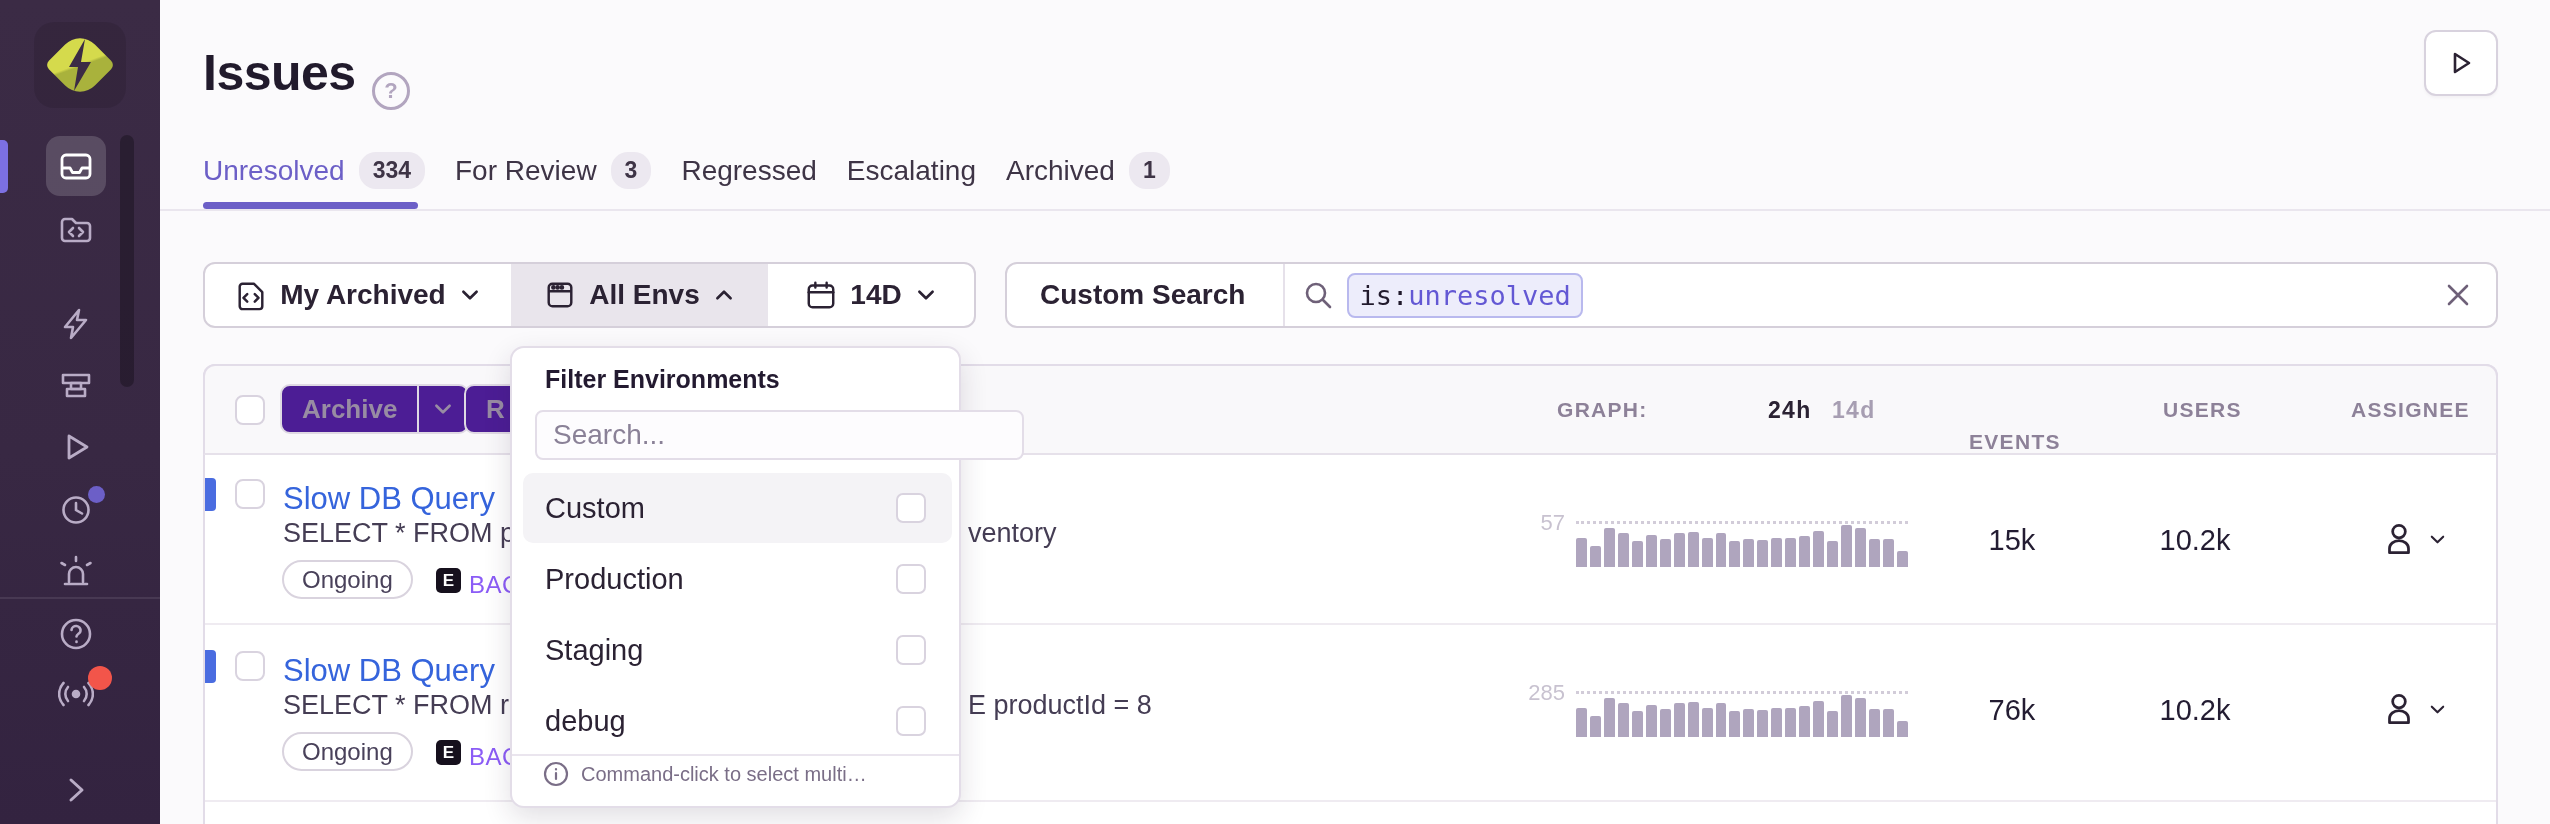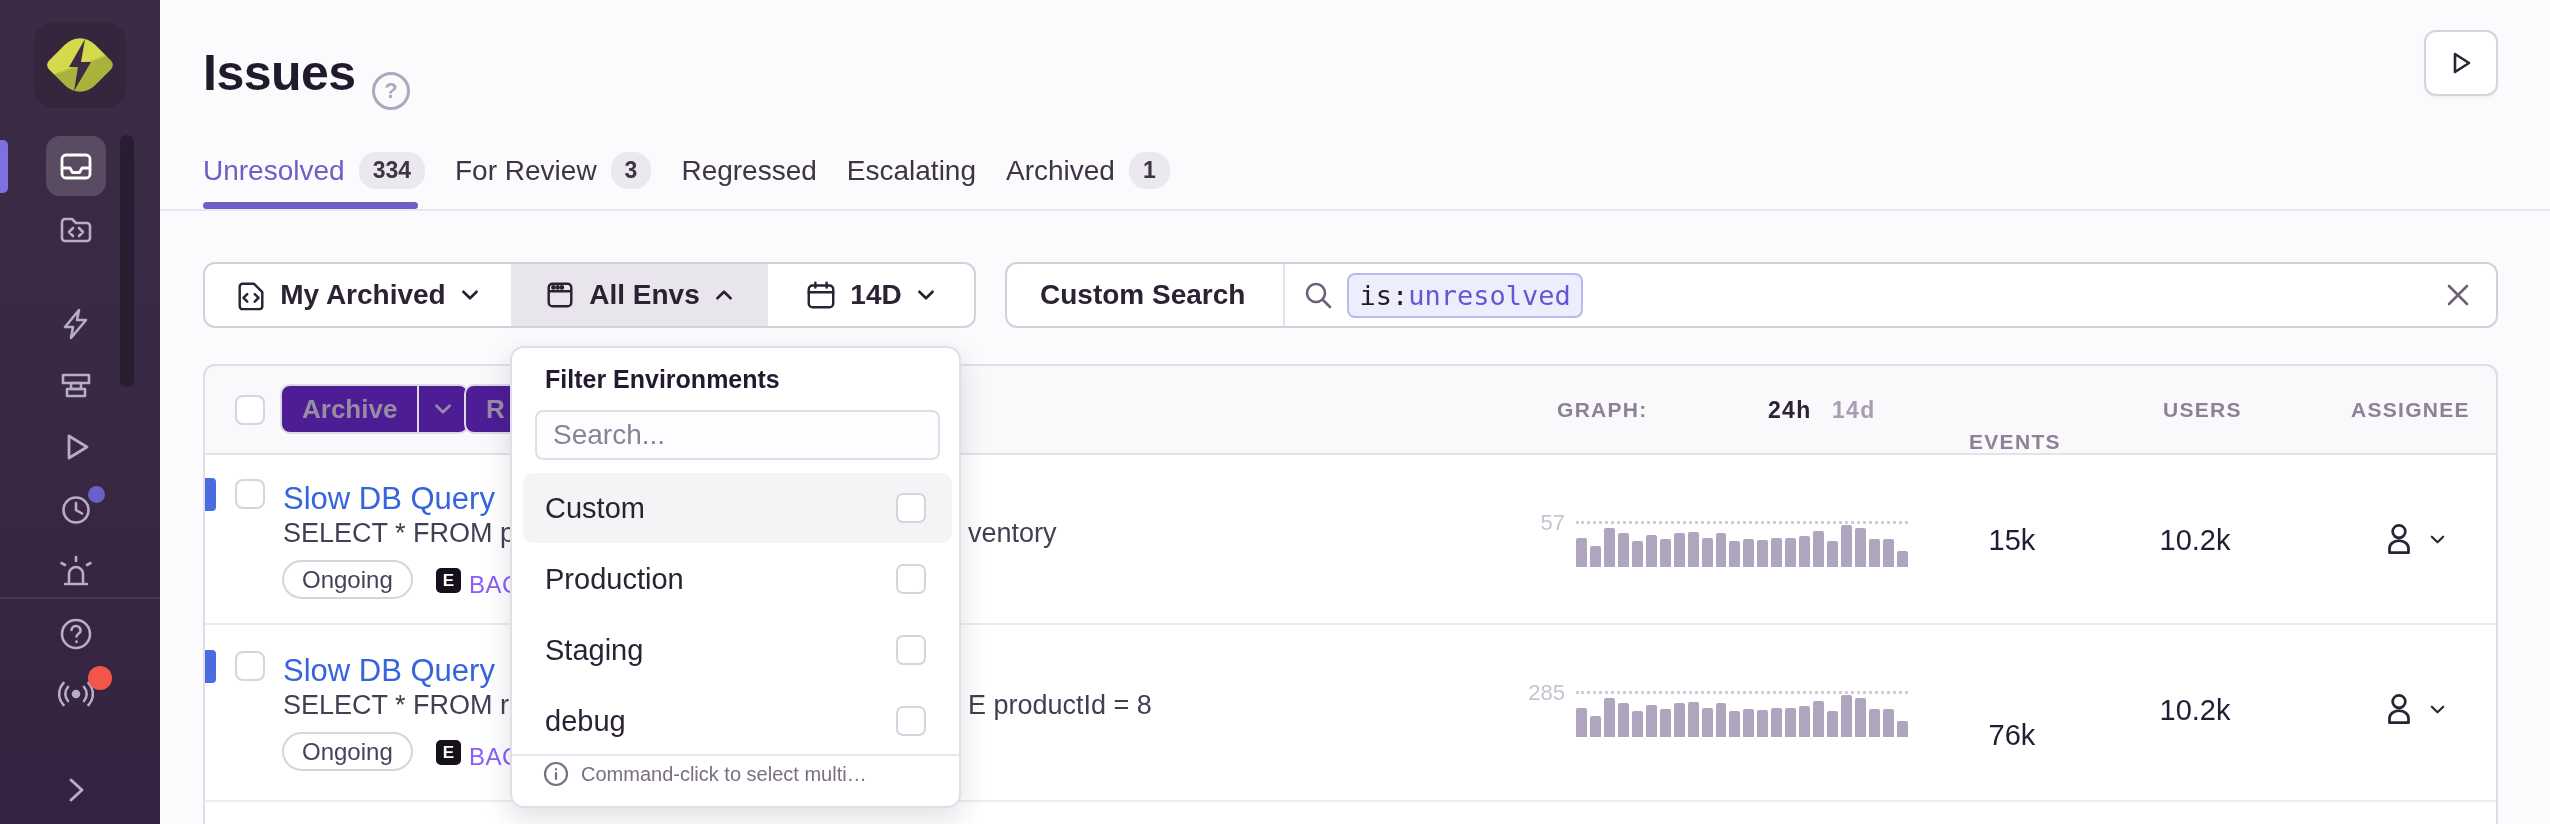--- a/index.html
+++ b/index.html
@@ -84,21 +84,21 @@
   .g-dots { position:absolute; width:332px; border-top:3px dotted #D2CCD9; }
   .bars { position:absolute; width:332px; height:42px; display:flex; align-items:flex-end; gap:3px; }
   .bars i { flex:1; background:#AFA5BE; border-radius:2px 2px 0 0; }
   .count { position:absolute; width:120px; text-align:center; font-size:29px; color:#231C32; }
   .assignee { position:absolute; display:flex; align-items:center; gap:10px; cursor:pointer; }
 
   
   .env-panel { position:absolute; left:510px; top:346px; width:451px; height:462px; background:#fff;
     border:2px solid #E3DDE8; border-radius:14px; box-shadow:0 10px 28px rgba(40,30,60,0.14); z-index:50; }
   .env-title { position:absolute; left:33px; top:17px; font-size:25px; font-weight:700; color:#231A30; }
-  .env-search { position:absolute; left:23px; top:62px; width:405px; height:50px; background:#FDFCFE;
+  .env-search { position:absolute; left:23px; top:62px; width:489px; height:50px; background:#FDFCFE;
     border:2px solid #E3DDE8; border-radius:8px; font-size:28px; color:#2B2233; padding:0 16px;
     font-family:"Liberation Sans", sans-serif; outline:none; }
   .env-search::placeholder { color:#8A8197; }
   .env-opt { position:absolute; left:11px; width:429px; height:70px; display:flex; align-items:center; border-radius:10px;
     font-size:29px; color:#2B2233; padding-left:22px; cursor:pointer; }
   .env-opt.hl { background:#F4F3F6; }
   .env-opt .cbx { position:absolute; right:26px; width:30px; height:30px; border:2px solid #D9D3DF; border-radius:7px; background:#fff; }
   .env-divider { position:absolute; left:0; top:406px; width:447px; height:2px; background:#EAE5EE; }
   .env-footer { position:absolute; left:31px; top:413px; display:flex; align-items:center; gap:12px; color:#7A6E87; font-size:20px; }
 </style>
@@ -370,21 +370,21 @@
         <i style="height: 68%;"></i>
         <i style="height: 74%;"></i>
         <i style="height: 86%;"></i>
         <i style="height: 63%;"></i>
         <i style="height: 100%;"></i>
         <i style="height: 92%;"></i>
         <i style="height: 66%;"></i>
         <i style="height: 67%;"></i>
         <i style="height: 37%;"></i>
       </div>
-    <span class="count" style="left:1952px; top:694px;margin-top:25px;">76k</span>
+    <span class="count" style="left:1952px; top:694px;">76k</span>
     <span class="count" style="left:2135px; top:694px;">10.2k</span>
     <div class="assignee" style="left:2380px; top:690px;">
       <svg viewBox="0 0 36 36" width="38" height="38" fill="none" stroke="#2B2233" stroke-width="2.6" stroke-linecap="round" stroke-linejoin="round">
         <circle cx="18" cy="11" r="6"></circle>
         <path d="M9 31 v-4 a9 7.5 0 0118 0 v4 Z"></path>
       </svg>
       <svg viewBox="0 0 20 20" width="19" height="19" fill="none" stroke="#2B2233" stroke-width="2.2" stroke-linecap="round" stroke-linejoin="round">
         <path d="M4 7 L10 13 L16 7"></path>
       </svg>
     </div>

